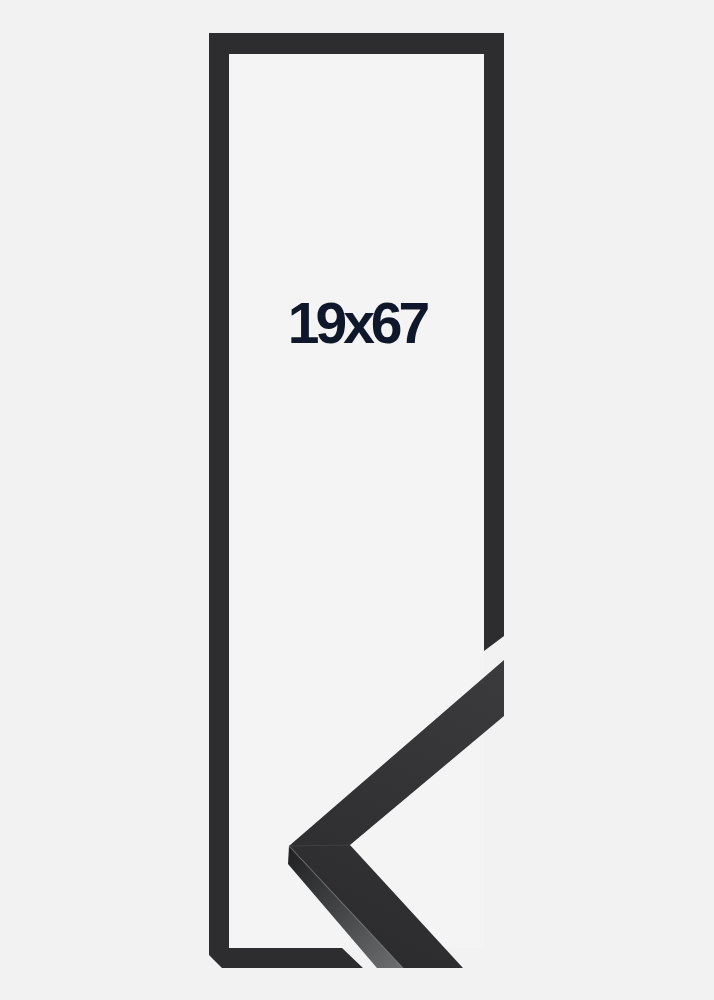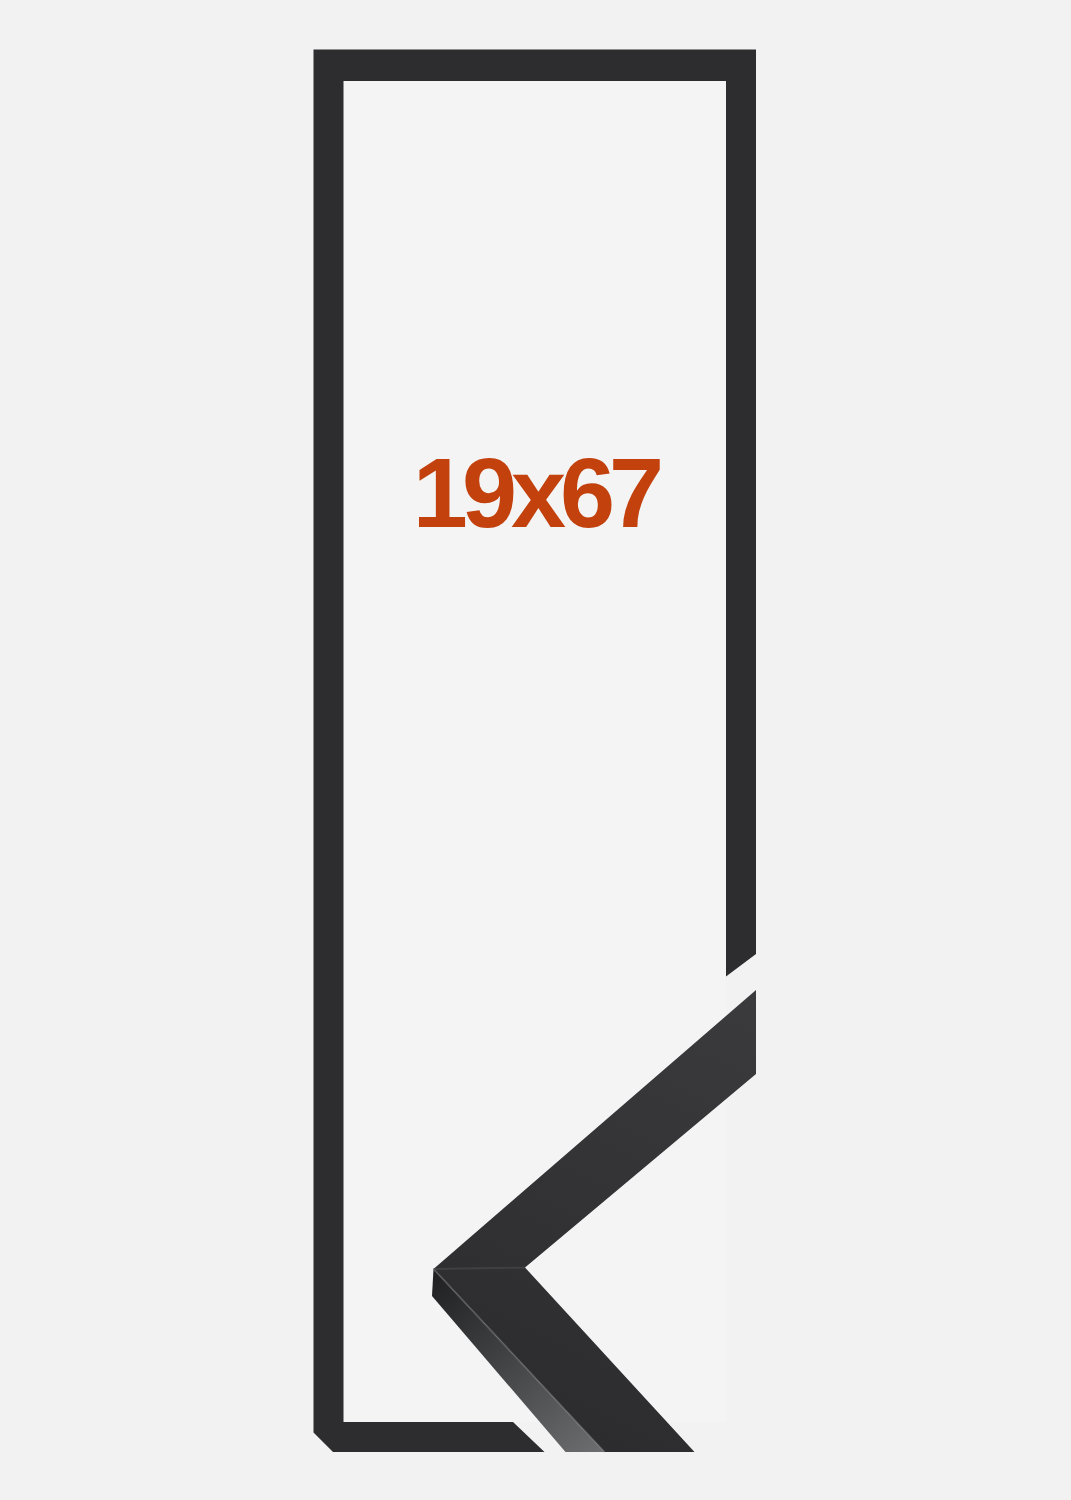--- a/index.html
+++ b/index.html
@@ -22,24 +22,24 @@
     top: 0;
     display: block;
   }
   .size-label {
     position: absolute;
     left: 229px;
     top: 295px;
     width: 256px;
     text-align: center;
     font-weight: 700;
-    font-size: 66px;
+    font-size: 57px;
     line-height: 1;
     letter-spacing: -4px;
-    color: #c2410c;
+    color: #0f172a;
     user-select: none;
     white-space: nowrap;
   }
 </style>
 </head>
 <body>
 
 <div class="stage">
 
   <svg width="714" height="1000" viewBox="0 0 714 1000">

